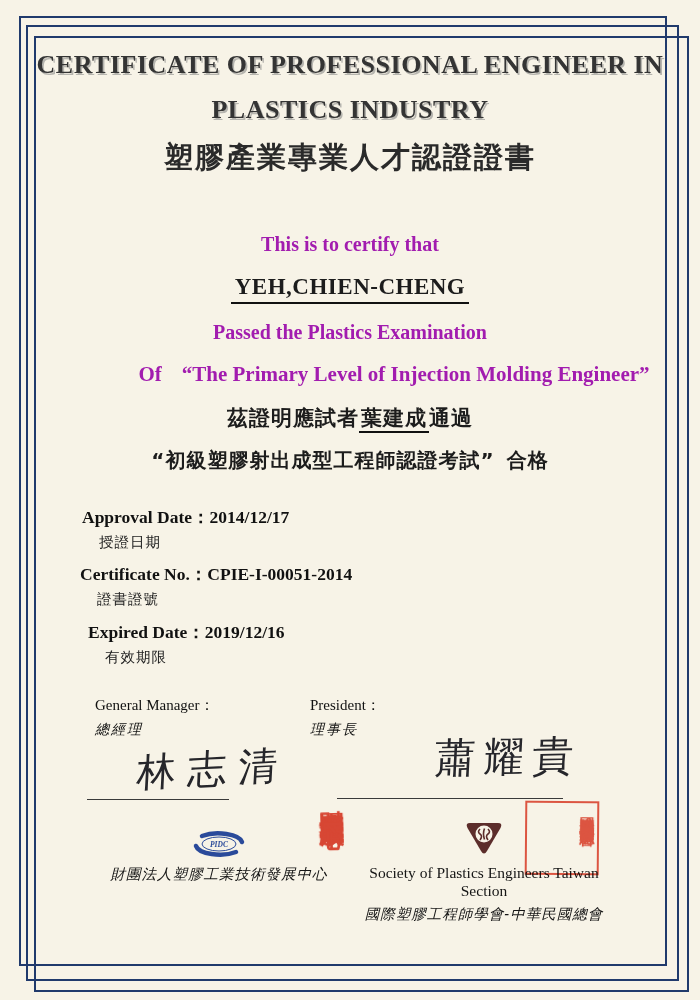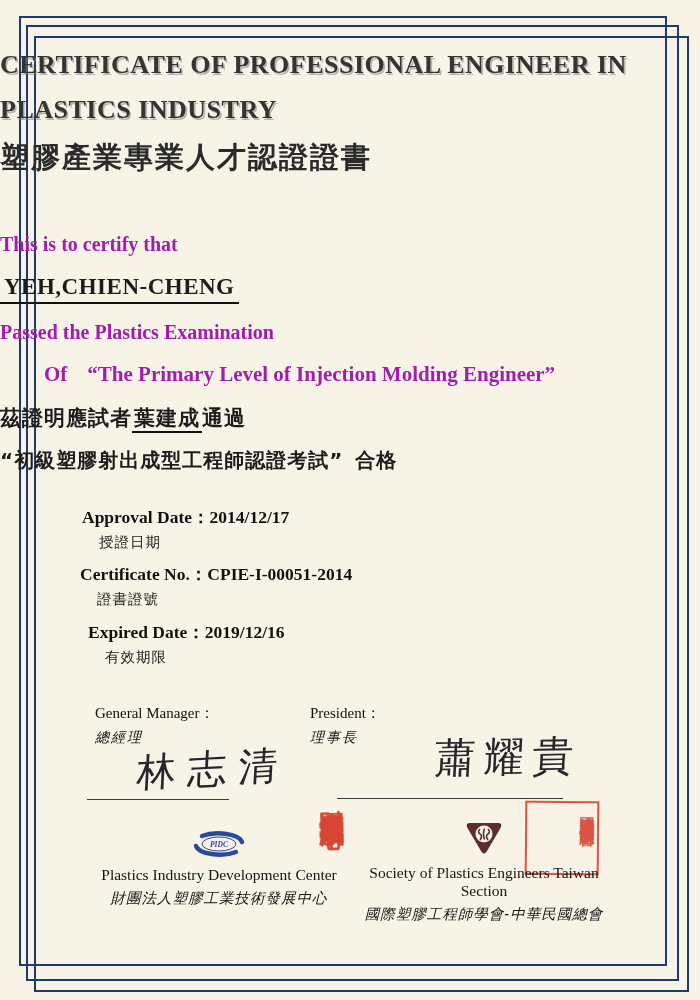--- a/index.html
+++ b/index.html
@@ -13,21 +13,21 @@
   .paper{
     position:absolute;inset:0;
     background:#f7f3e7;
   }
   
   .frame{position:absolute;border:2.5px solid #203a6c;background:transparent;}
   .frame-a{left:19px;top:16px;width:644px;height:946px;}
   .frame-b{left:26px;top:25px;width:649px;height:952px;}
   .frame-c{left:34px;top:36px;width:651px;height:952px;}
 
-  .ctr{position:absolute;left:0;width:700px;text-align:left;color:#1c1c1c;}
+  .ctr{position:absolute;left:0;width:700px;text-align:center;color:#1c1c1c;}
 
   .title-en{
     font-weight:bold;font-size:26px;letter-spacing:.5px;color:#343434;
     text-shadow:1.6px 1.6px 0 rgba(130,130,130,.55);
     font-family:"Liberation Serif", serif;
   }
   .t1{top:50px;}
   .t2{top:95px;}
   .title-zh{top:138px;font-size:29px;font-weight:bold;font-family:Liberation Sans, sans-serif;color:#2a2a2a;letter-spacing:2px;}
 
@@ -46,21 +46,21 @@
   .exam-zh{top:447px;font-size:20px;font-weight:bold;font-family:"DejaVu Sans", sans-serif;letter-spacing:1px;}
   .exam-zh .result{margin-left:12px;}
 
   .field{position:absolute;color:#111;}
   .f1{left:82px;top:505px;}
   .f2{left:80px;top:562px;}
   .f3{left:88px;top:620px;}
   .field-en{font-weight:bold;font-size:17.5px;font-family:"Liberation Serif", serif;}
   .field-zh{margin-top:4px;padding-left:17px;font-size:14.5px;font-family:"DejaVu Sans", sans-serif;color:#222;letter-spacing:1px;}
 
-  .sig-block{position:absolute;color:#111;margin-top:8px;}
+  .sig-block{position:absolute;color:#111;}
   .sb-left{left:95px;top:696px;}
   .sb-right{left:310px;top:696px;}
   .sig-title-en{font-size:15px;font-family:"Liberation Serif", serif;}
   .sig-title-zh{margin-top:6px;font-size:14px;font-style:italic;font-family:"DejaVu Serif", serif;letter-spacing:2px;}
 
   .signature{
     position:absolute;font-family:"DejaVu Serif", serif;color:#26262b;
     font-weight:400;
   }
   .sig-left{left:118px;top:742px;width:190px;text-align:center;font-size:39px;letter-spacing:12px;transform:rotate(-3deg) skewX(-6deg);}
@@ -175,21 +175,20 @@
 
 <div class="org org-left">
   <div class="logo-row">
     <svg width="58" height="30" viewBox="0 0 116 56">
       <path d="M24 12 A 48 20 0 0 1 104 24" fill="none" stroke="#2a4a9a" stroke-width="9" stroke-linecap="round"></path>
       <path d="M92 44 A 48 20 0 0 1 12 32" fill="none" stroke="#2a4a9a" stroke-width="9" stroke-linecap="round"></path>
       <ellipse cx="58" cy="28" rx="34" ry="14" fill="none" stroke="#2a4a9a" stroke-width="2"></ellipse>
       <text x="58" y="33" text-anchor="middle" font-family="Liberation Serif, serif" font-style="italic" font-weight="bold" font-size="15" fill="#2a4a9a">PIDC</text>
     </svg>
   </div>
-  <div class="org-name-en">Plastics Industry Development Center</div>
   <div class="org-name-zh">財團法人塑膠工業技術發展中心</div>
 </div>
 
 <div class="org org-right">
   <div class="logo-row">
     <svg width="40" height="36" viewBox="0 0 40 36">
       <path d="M6 3 L34 3 Q39 3 36.5 8 L23 31 Q20 36 17 31 L3.5 8 Q1 3 6 3 Z" fill="#5c2d2b"></path>
       <circle cx="20" cy="14" r="8.5" fill="#f7f3e7"></circle>
       <path d="M16 9 q-3 3 0 5 q3 2 0 6" fill="none" stroke="#5c2d2b" stroke-width="1.6"></path>
       <path d="M20.5 8.5 q-2 5 0 11" fill="none" stroke="#5c2d2b" stroke-width="1.6"></path>

